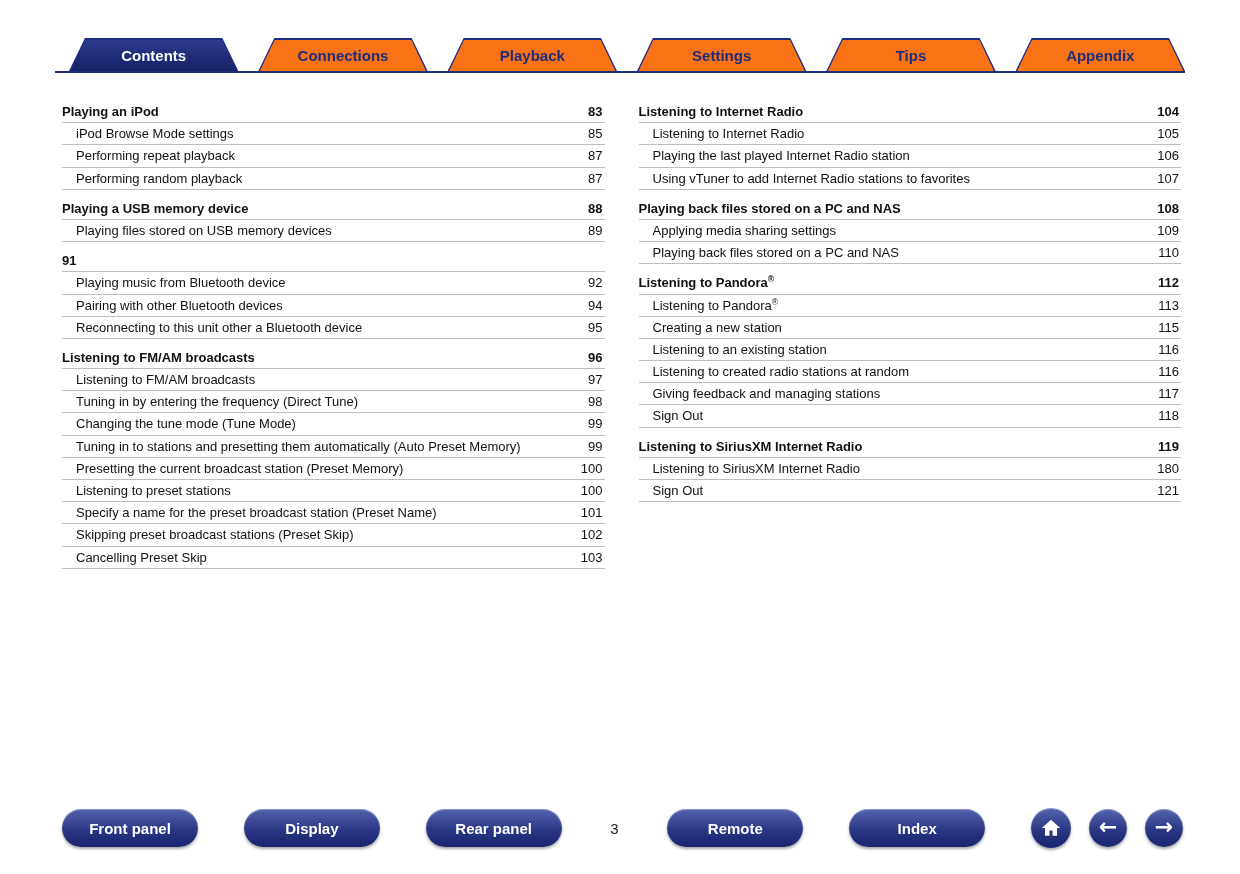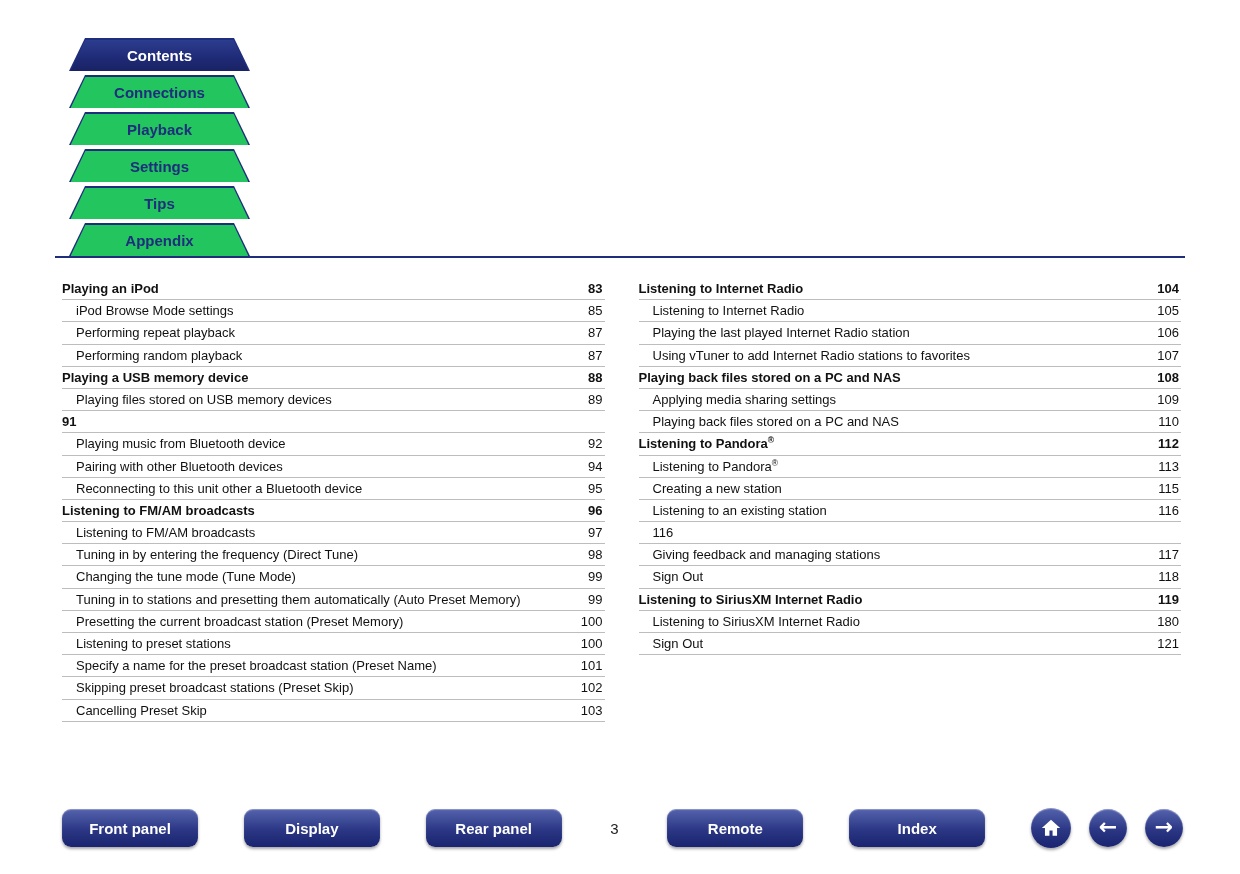--- a/index.html
+++ b/index.html
@@ -12,37 +12,36 @@
     overflow:hidden;
     box-sizing:border-box;
   }
   
   .tab-bar-wrap{
     margin:38px 55px 0 55px;
     border-bottom:2px solid #1f2d7d;
   }
   .tab-bar{
     display:flex;
-    gap:4px;
+    gap:20px;
     padding-left:14px;
-    flex-direction:column;
   }
   .tab{
     position:relative;
     width:181px;height:33px;
     background:#1f2d7d;
     clip-path:polygon(0 100%,16px 0,calc(100% - 16px) 0,100% 100%);
     display:flex;align-items:center;justify-content:center;
     cursor:pointer;
     box-sizing:border-box;
   }
   .tab .tab-inner{
     position:absolute;
     left:1.6px;right:1.6px;top:1.6px;bottom:0;
-    background:#22c55e;
+    background:#f97316;
     clip-path:polygon(0 100%,15px 0,calc(100% - 15px) 0,100% 100%);
     display:flex;align-items:center;justify-content:center;
     font-size:15px;font-weight:bold;color:#1f2d7d;
   }
   .tab.active .tab-inner{
     background:linear-gradient(180deg,#2c3c8e 0%,#1e2a76 60%,#182264 100%);
     color:#ffffff;
   }
   
   .toc{
@@ -58,36 +57,36 @@
     justify-content:space-between;
     align-items:flex-end;
     gap:10px;
     border-bottom:1px solid #bdbdbd;
     padding:2px 0 1px 0;
     font-size:13px;
     line-height:1.4;
     cursor:pointer;
   }
   .toc-row.level1 .toc-label,
-  .toc-row.level1 .toc-page{font-weight:bold;}
+  .toc-row.level1 .toc-page{font-weight:bold;margin-top:8px;}
   .toc-row.level2{padding-left:14px;}
   .toc-label{flex:1;}
   .toc-page{white-space:nowrap;padding-right:2px;}
   sup{font-size:8.5px;line-height:0;}
   
   .footer{
     margin:0 57px 26px 62px;
     display:flex;
     align-items:center;
     justify-content:space-between;
   }
   .nav-pill{
     min-width:136px;height:38px;
     border:none;
-    border-radius:9px;
+    border-radius:19px;
     background:linear-gradient(180deg,#5563ae 0%,#2b3784 55%,#1a2470 100%);
     box-shadow:0 2px 3px rgba(0,0,0,0.35), inset 0 1px 1px rgba(255,255,255,0.35);
     color:#ffffff;
     font-family:"Liberation Sans","DejaVu Sans",sans-serif;
     font-size:15px;font-weight:bold;
     cursor:pointer;
     padding:0 18px;
   }
   .page-num{
     font-size:15px;color:#222;
@@ -257,20 +256,21 @@
       </div>
       <div class="toc-row level2">
         <span class="toc-label">Creating a new station</span>
         <span class="toc-page">115</span>
       </div>
       <div class="toc-row level2">
         <span class="toc-label">Listening to an existing station</span>
         <span class="toc-page">116</span>
       </div>
       <div class="toc-row level2">
+        <span class="toc-label">Listening to created radio stations at random</span>
         <span class="toc-page">116</span>
       </div>
       <div class="toc-row level2">
         <span class="toc-label">Giving feedback and managing stations</span>
         <span class="toc-page">117</span>
       </div>
       <div class="toc-row level2">
         <span class="toc-label">Sign Out</span>
         <span class="toc-page">118</span>
       </div>

